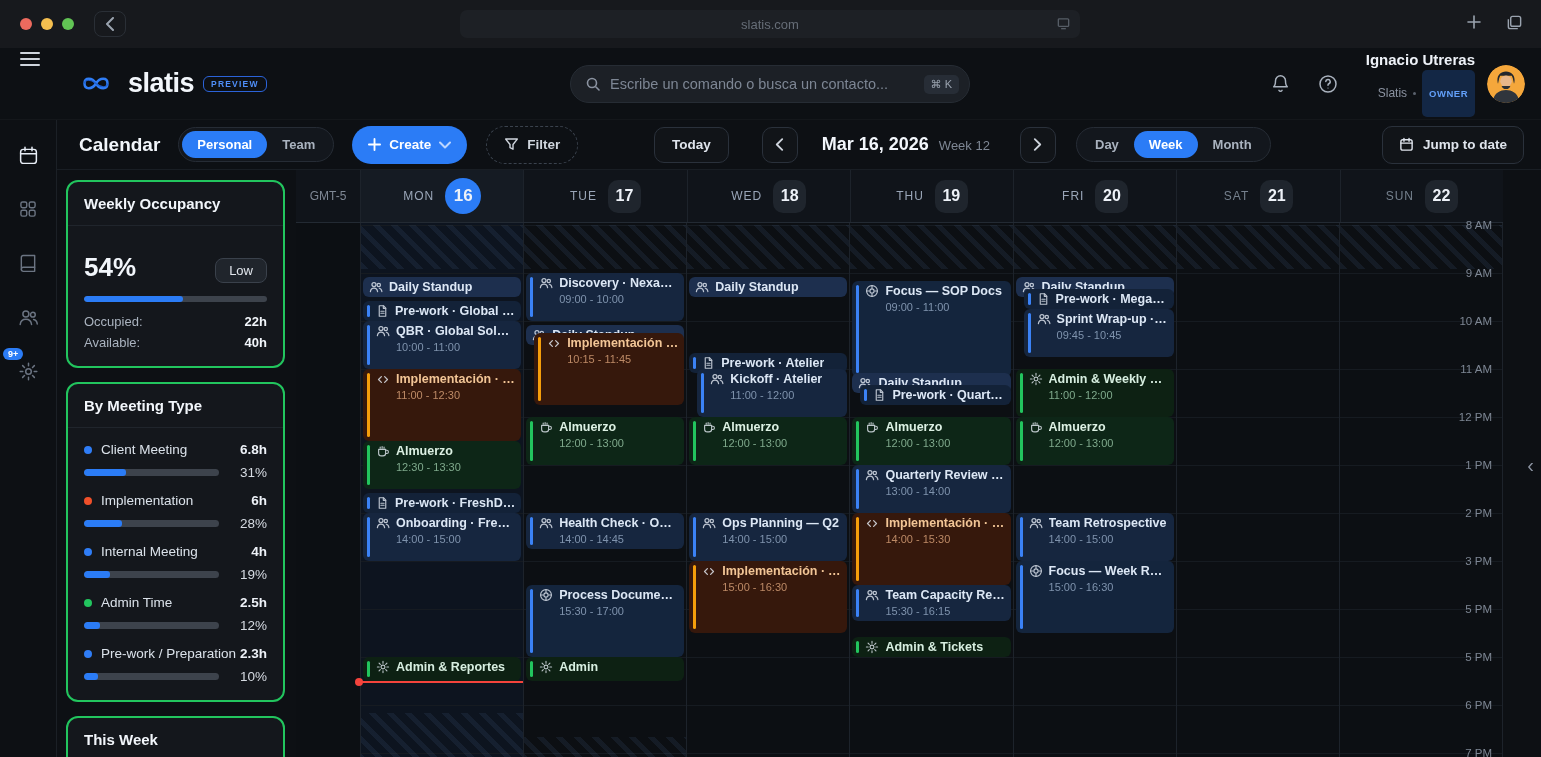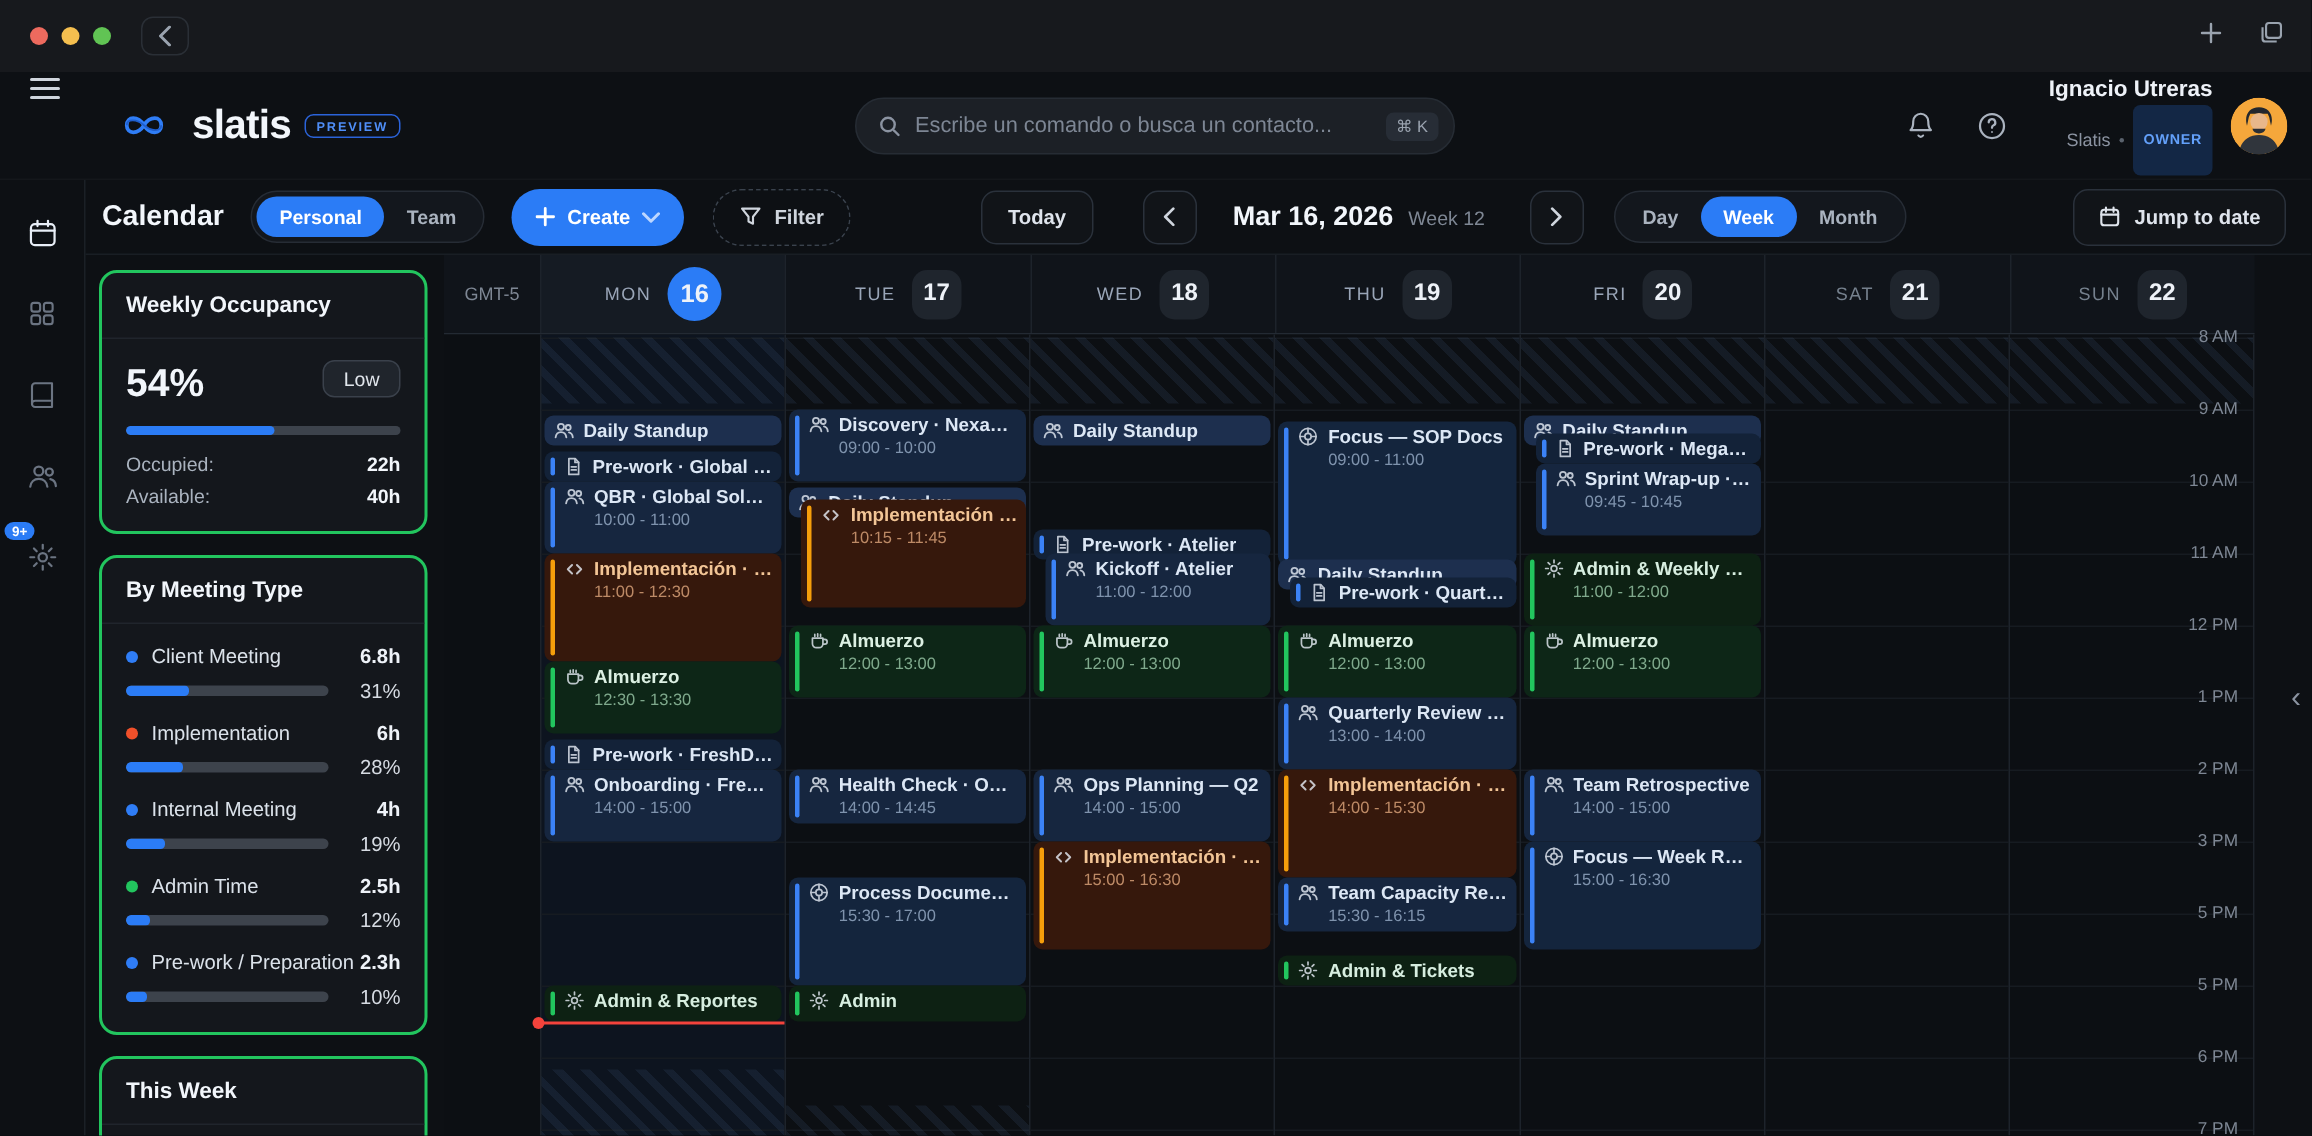--- a/index.html
+++ b/index.html
@@ -50,21 +50,21 @@
   .rail-btn { width:38px; height:38px; display:flex; align-items:center; justify-content:center;
     color:#6b7482; margin-bottom:16px; cursor:pointer; position:relative; border-radius:10px; }
   .rail-btn.active { color:#e8eef7; }
   .rail-badge { position:absolute; top:-4px; left:-6px; background:#2b7cf6; color:#fff; font-size:9px;
     font-weight:bold; padding:1px 5px; border-radius:8px; }
 
   .content { flex:1; display:flex; flex-direction:column; }
 
   
   .toolbar { height:50px; position:relative; display:flex; align-items:center; border-bottom:1px solid #191e24; flex-shrink:0; }
-  .cal-title { font-size:19px; font-weight:bold; margin-left:11px; color:#f2f6fb; }
+  .cal-title { font-size:19px; font-weight:bold; margin-left:22px; color:#f2f6fb; }
   .seg { display:flex; align-items:center; background:#13171d; border:1px solid #262c35; border-radius:20px; padding:3px; }
   .seg-btn { padding:6px 15px; font-size:13px; font-weight:bold; color:#aab3bf; border-radius:16px; cursor:pointer; white-space:nowrap; }
   .seg-active { background:#2b7cf6; color:#fff; }
   .scope-seg { margin-left:18px; }
   .create-btn { margin-left:18px; height:38px; background:#2b7cf6; border-radius:19px; display:flex;
     align-items:center; gap:8px; padding:0 16px; color:#fff; font-size:13.5px; font-weight:bold; cursor:pointer; }
   .filter-btn { margin-left:19px; height:38px; border:1px dashed #3a424d; border-radius:19px; display:flex;
     align-items:center; gap:8px; padding:0 17px; color:#cfd5dd; font-size:13.5px; font-weight:bold; cursor:pointer; }
   .tb-nav { position:absolute; left:597px; display:flex; align-items:center; }
   .btn-plain { height:36px; border:1px solid #2a313b; background:rgba(255,255,255,0.02); border-radius:10px;
@@ -77,21 +77,21 @@
   .date-week { font-size:13px; color:#7e8794; white-space:nowrap; }
   .tb-view { position:absolute; left:1019px; }
   .jump-btn { position:absolute; right:17px; padding:0 16px; height:38px; gap:9px; }
 
   
   .workspace { display:flex; height:587px; position:relative; }
   .sidepanel { width:239px; flex-shrink:0; padding:10px 11px 0 9px; display:flex; flex-direction:column; gap:14px; }
   .card { background:#14171c; border:2px solid #22c55e; border-radius:12px; overflow:hidden; flex-shrink:0; }
   .card-head { padding:13px 16px; border-bottom:1px solid #20252c; font-size:15px; font-weight:bold; color:#f2f6fb; }
   .card-body { padding:14px 16px 16px; }
-  .occ-row { display:flex; justify-content:space-between; align-items:flex-start; }
+  .occ-row { display:flex; justify-content:space-between; align-items:flex-end;margin-top:12px; }
   .occ-pct { font-size:26px; font-weight:bold; color:#f2f6fb; }
   .occ-badge { border:1px solid #3a414b; background:#20252c; color:#e1e6ec; font-size:13px; padding:4px 13px; border-radius:8px; }
   .track { height:6px; background:#3d434c; border-radius:3px; margin:13px 0 12px; overflow:hidden; }
   .fill { height:100%; background:#2b7cf6; border-radius:3px; }
   .kv { display:flex; justify-content:space-between; font-size:13px; margin-top:6px; }
   .kv .k { color:#aab3bf; } .kv .v { color:#f2f6fb; font-weight:bold; }
   .mt-item { margin-bottom:13px; }
   .mt-item:last-child { margin-bottom:0; }
   .mt-row1 { display:flex; align-items:center; font-size:13.5px; }
   .mt-dot { width:8px; height:8px; border-radius:50%; margin-right:9px; flex-shrink:0; }
@@ -146,20 +146,29 @@
   <div class="browser">
     <div class="lights">
       <span class="light" style="background:#ed6a5e"></span>
       <span class="light" style="background:#f5bf4f"></span>
       <span class="light" style="background:#61c454"></span>
     </div>
     <div class="back-btn">
       <svg width="10" height="14" viewBox="0 0 10 14" fill="none" stroke="currentColor" stroke-width="2" stroke-linecap="round" stroke-linejoin="round">
           <path d="M8 1 2 7l6 6"></path>
         </svg>
+    </div>
+    <div class="urlbar">
+      <span>slatis.com</span>
+      <span class="reader">
+        <svg width="15" height="15" viewBox="0 0 16 16" fill="none" stroke="currentColor" stroke-width="1.4">
+            <rect x="2.5" y="3" width="11" height="8" rx="1"></rect>
+            <path d="M5.5 13.5h5"></path>
+          </svg>
+      </span>
     </div>
     <div class="browser-right">
       <span>
         <svg width="16" height="16" viewBox="0 0 16 16" fill="none" stroke="currentColor" stroke-width="1.6" stroke-linecap="round">
             <path d="M8 2v12M2 8h12"></path>
           </svg>
       </span>
       <span>
         <svg width="17" height="17" viewBox="0 0 18 18" fill="none" stroke="currentColor" stroke-width="1.5">
             <rect x="5" y="2.5" width="10.5" height="10.5" rx="2"></rect>

